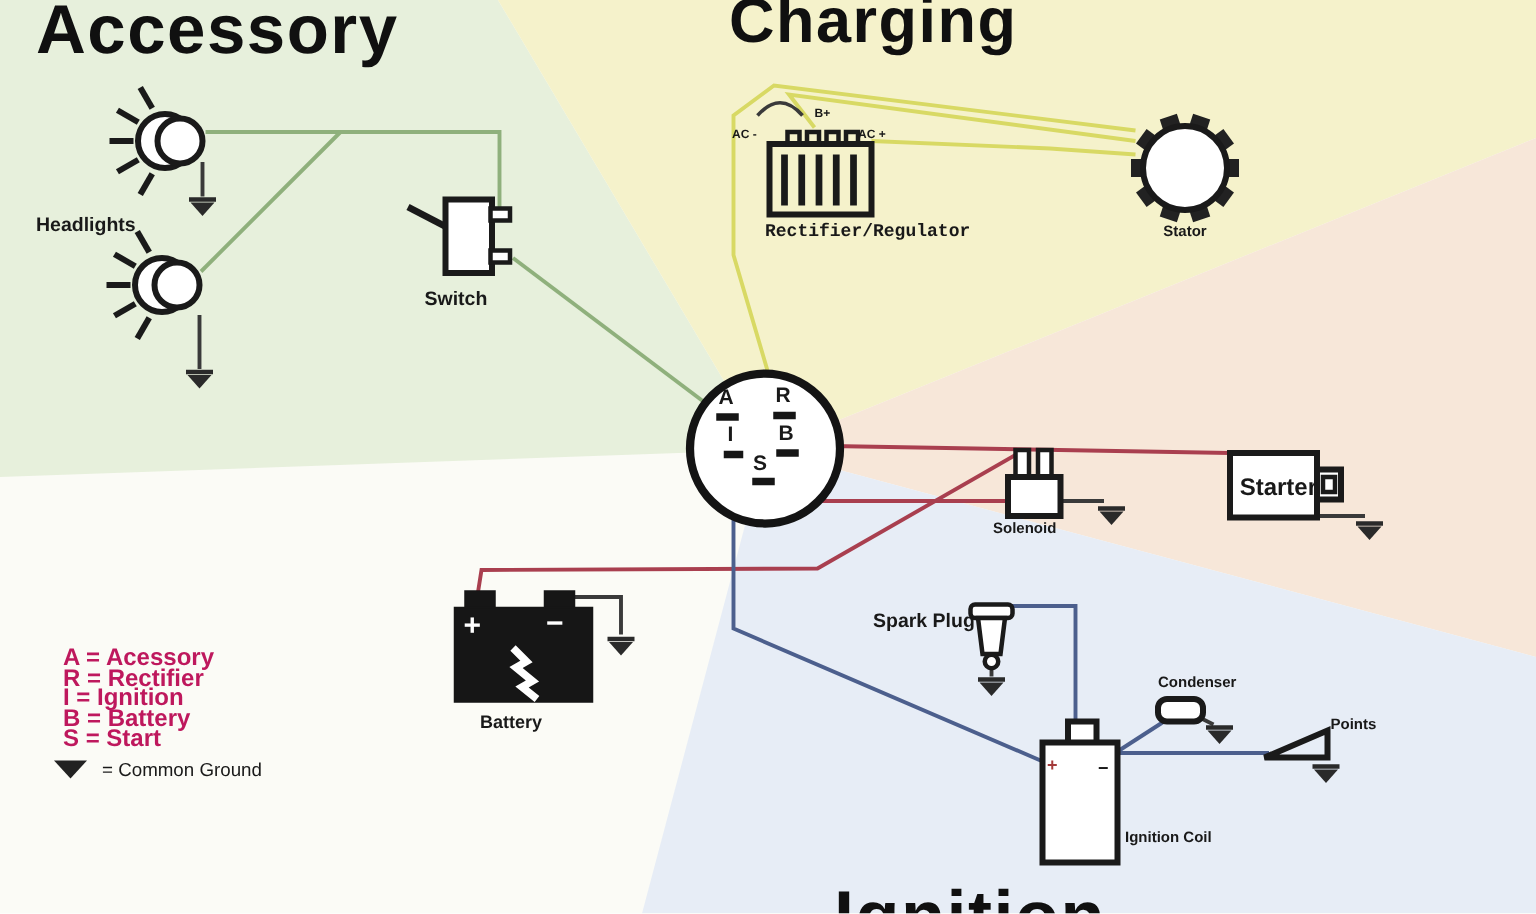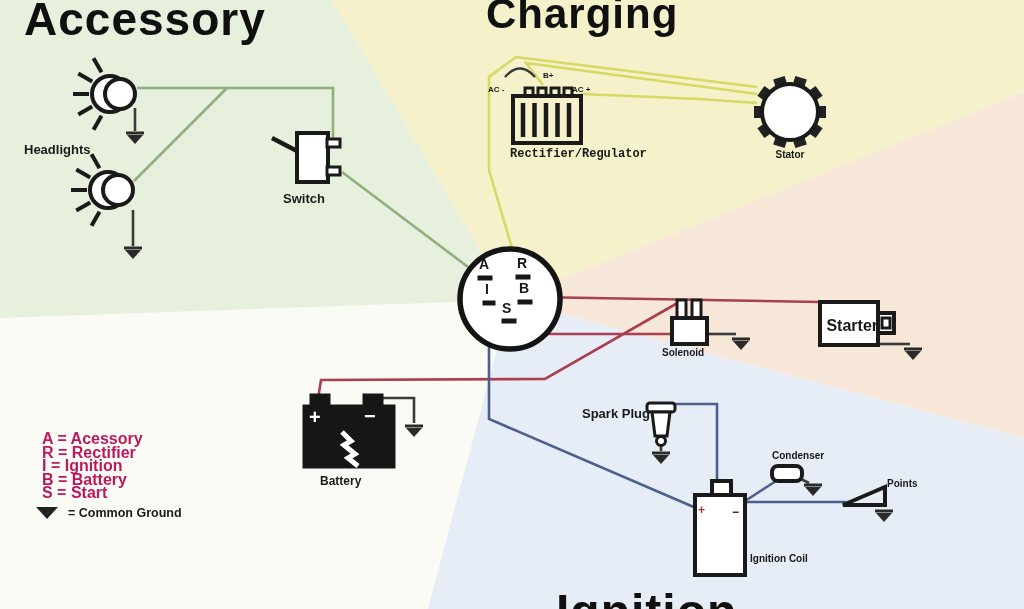--- a/index.html
+++ b/index.html
@@ -28,21 +28,21 @@
   .dark{fill:#161616;stroke:#161616;}
   
   .title{position:absolute;font-weight:bold;color:#101010;letter-spacing:1px;white-space:nowrap;}
   .label{position:absolute;font-weight:bold;color:#191919;white-space:nowrap;}
   .tlabel{position:absolute;font-weight:bold;color:#191919;white-space:nowrap;}
   .white-mark{color:#ffffff;}
   .legend{position:absolute;left:42px;top:432px;}
   .legend-item{display:block;font-size:16px;line-height:13.5px;font-weight:bold;color:#be185d;white-space:nowrap;}
   .legend-ground{position:absolute;left:36px;top:506px;display:flex;align-items:center;gap:10px;}
   .gnd-ico{width:0;height:0;border-left:11px solid transparent;border-right:11px solid transparent;border-top:12px solid #222;}
-  .legend-ground-text{font-size:12.5px;font-weight:bold;color:#191919;white-space:nowrap;}
+  .legend-ground-text{font-size:12.5px;font-weight:normal;color:#191919;white-space:nowrap;}
 </style>
 </head>
 <body>
 
 <div class="canvas">
 
   <svg class="layer" width="1024" height="609" viewBox="0 0 1024 609">
 
     <g>
       <rect class="bg-base" x="0" y="0" width="1024" height="609"></rect>

